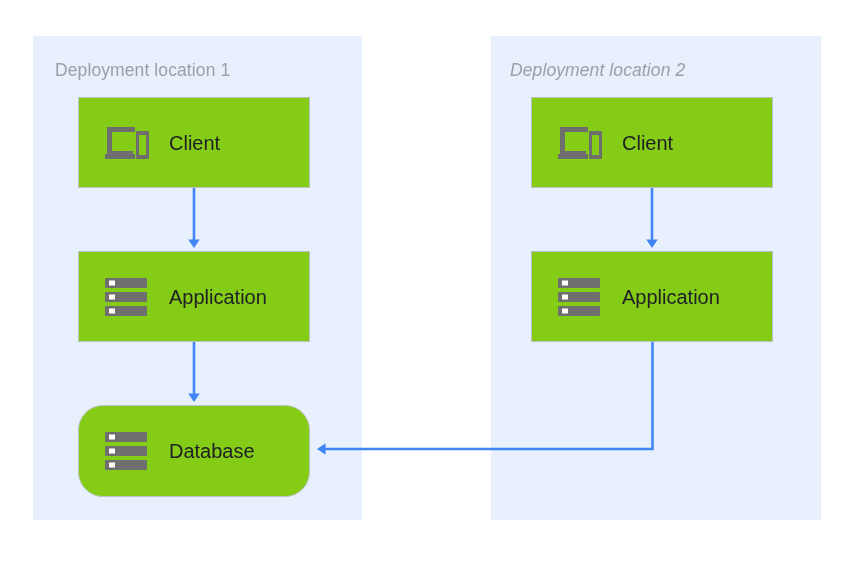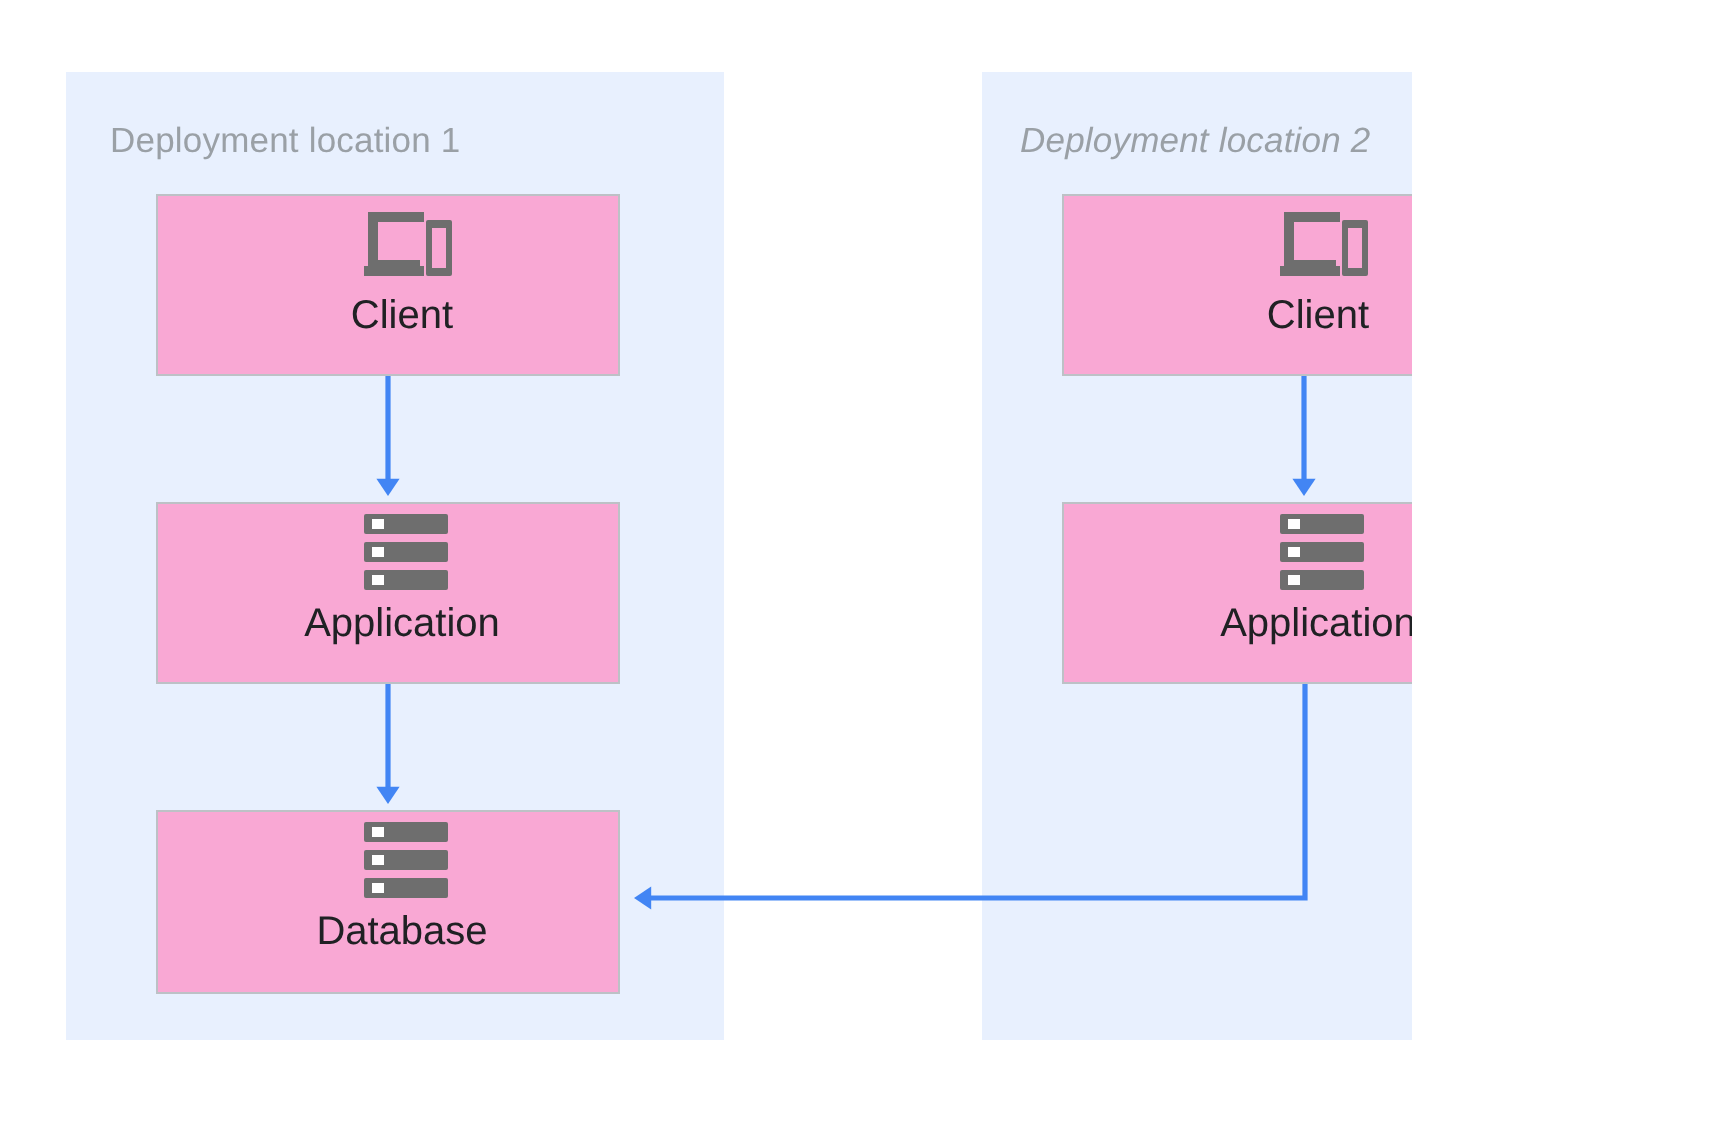--- a/index.html
+++ b/index.html
@@ -7,45 +7,45 @@
     margin: 0;
     padding: 0;
     background: #ffffff;
   }
   body {
     font-family: "Liberation Sans", sans-serif;
     -webkit-font-smoothing: antialiased;
   }
   #canvas {
     position: relative;
-    width: 706px;
+    width: 856px;
     height: 574px;
     background: #ffffff;
     overflow: hidden;
   }
   .zone {
     position: absolute;
     background: #e8f0fe;
   }
   .zone-label {
     position: absolute;
     color: #9aa0a6;
     font-size: 17.5px;
     line-height: 22px;
     letter-spacing: 0.1px;
     white-space: nowrap;
     font-family: "Liberation Sans", sans-serif;
   }
   .node {
     position: absolute;
-    background: #f9a8d4;
+    background: #84cc16;
     border: 1px solid #bdc1c6;
     box-sizing: border-box;
     display: flex;
-    flex-direction: column;
+    flex-direction: row;
     align-items: center;
     justify-content: flex-start;
   }
   .node-icon {
     flex: 0 0 auto;
     width: 56px;
     height: 48px;
     margin-left: 20px;
     display: flex;
     align-items: center;
@@ -98,21 +98,21 @@
         <rect x="6" y="4.5" width="6" height="5" fill="#ffffff"></rect>
         <rect x="2" y="16" width="42" height="10" rx="1" fill="#6e6e6e"></rect>
         <rect x="6" y="18.5" width="6" height="5" fill="#ffffff"></rect>
         <rect x="2" y="30" width="42" height="10" rx="1" fill="#6e6e6e"></rect>
         <rect x="6" y="32.5" width="6" height="5" fill="#ffffff"></rect>
       </svg>
     </span>
     <span class="node-label">Application</span>
   </div>
 
-  <div class="node" style="left:78px; top:405px; width:232px; height:92px;">
+  <div class="node" style="left:78px; top:405px; width:232px; height:92px;border-radius:25px;">
     <span class="node-icon">
       <svg width="48" height="42" viewBox="0 0 48 42" aria-hidden="true">
         <rect x="2" y="2" width="42" height="10" rx="1" fill="#6e6e6e"></rect>
         <rect x="6" y="4.5" width="6" height="5" fill="#ffffff"></rect>
         <rect x="2" y="16" width="42" height="10" rx="1" fill="#6e6e6e"></rect>
         <rect x="6" y="18.5" width="6" height="5" fill="#ffffff"></rect>
         <rect x="2" y="30" width="42" height="10" rx="1" fill="#6e6e6e"></rect>
         <rect x="6" y="32.5" width="6" height="5" fill="#ffffff"></rect>
       </svg>
     </span>

